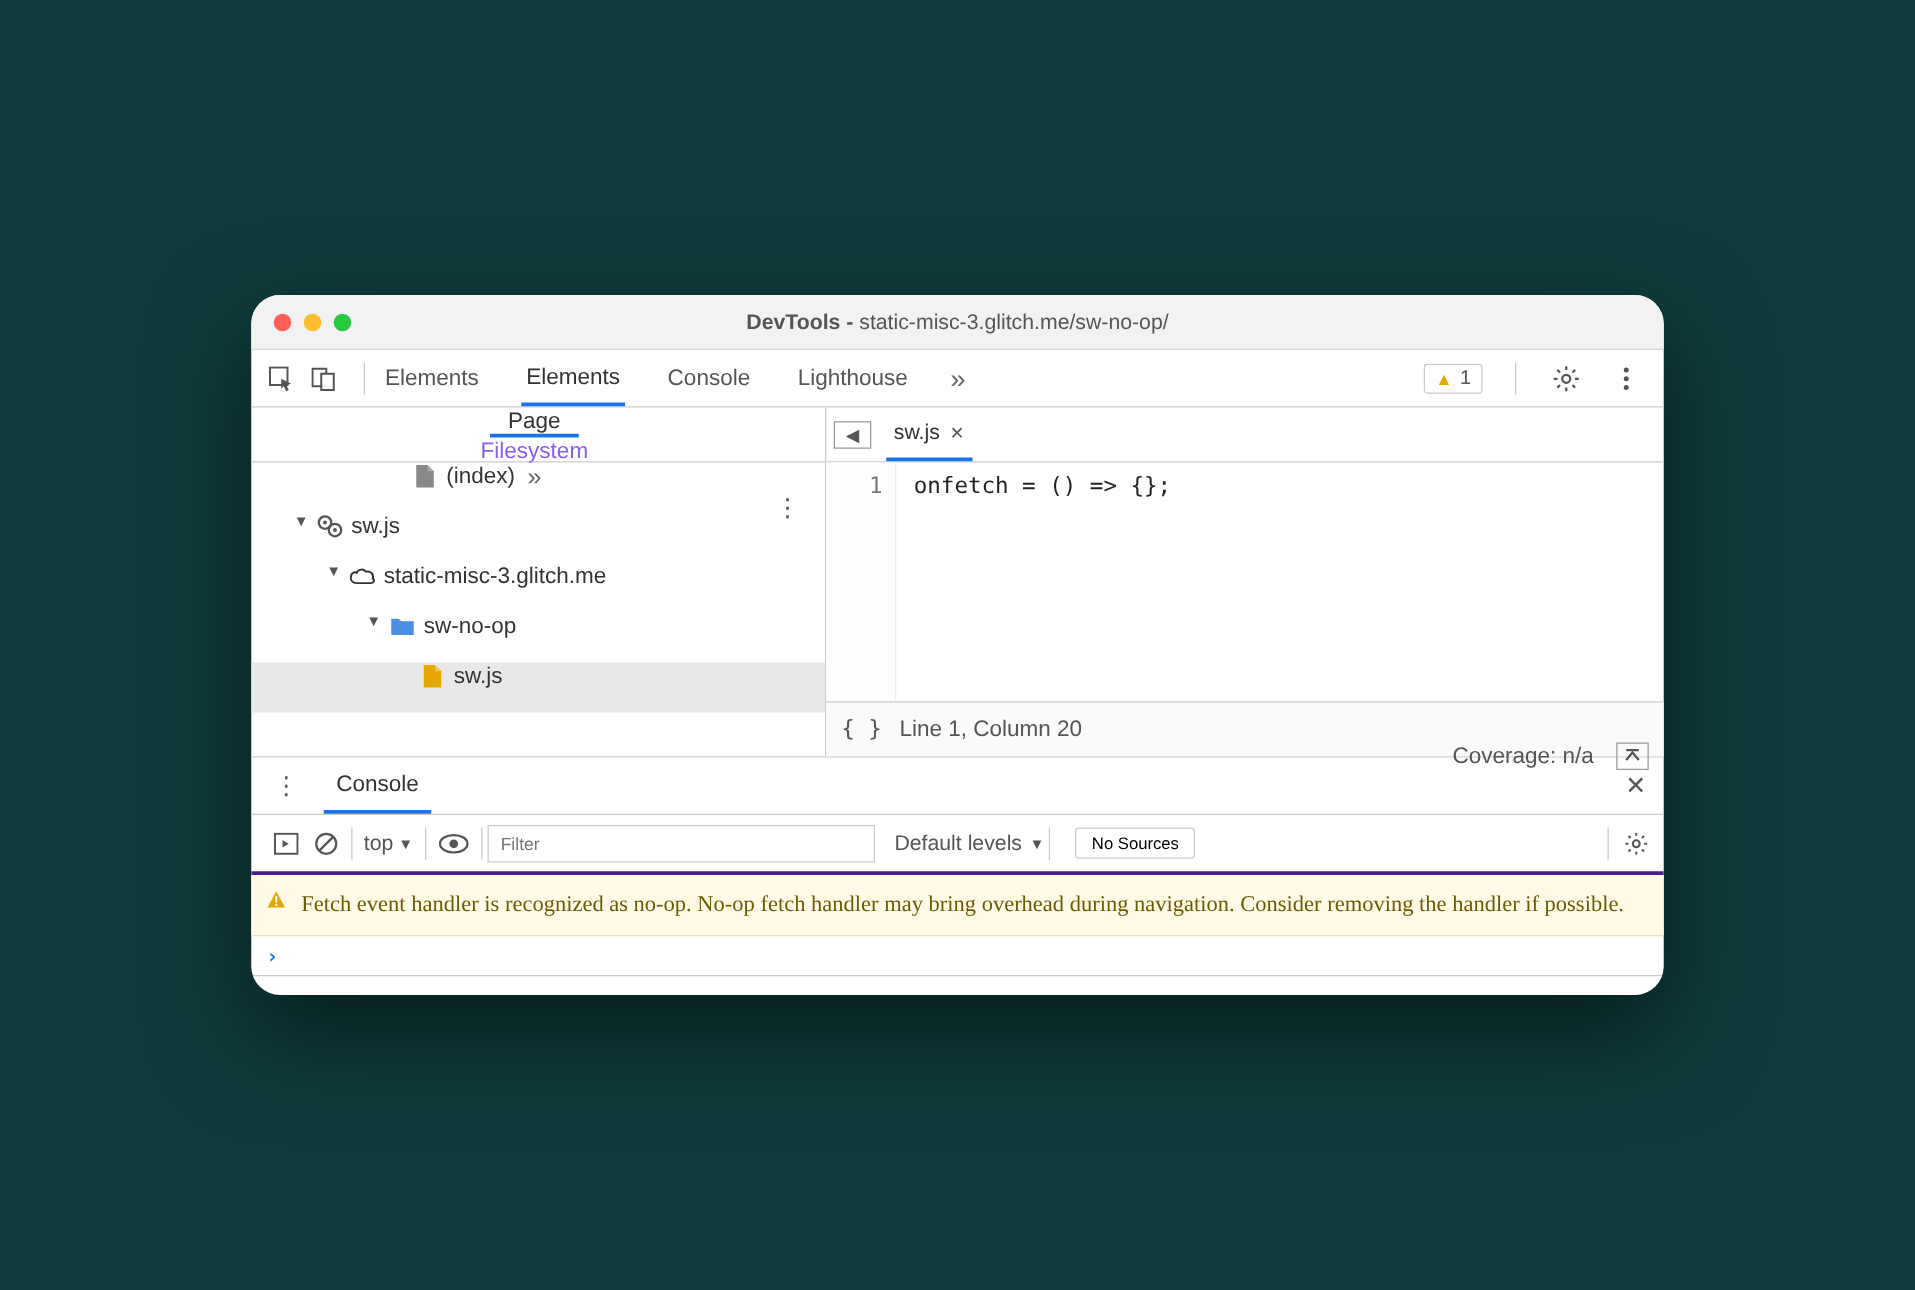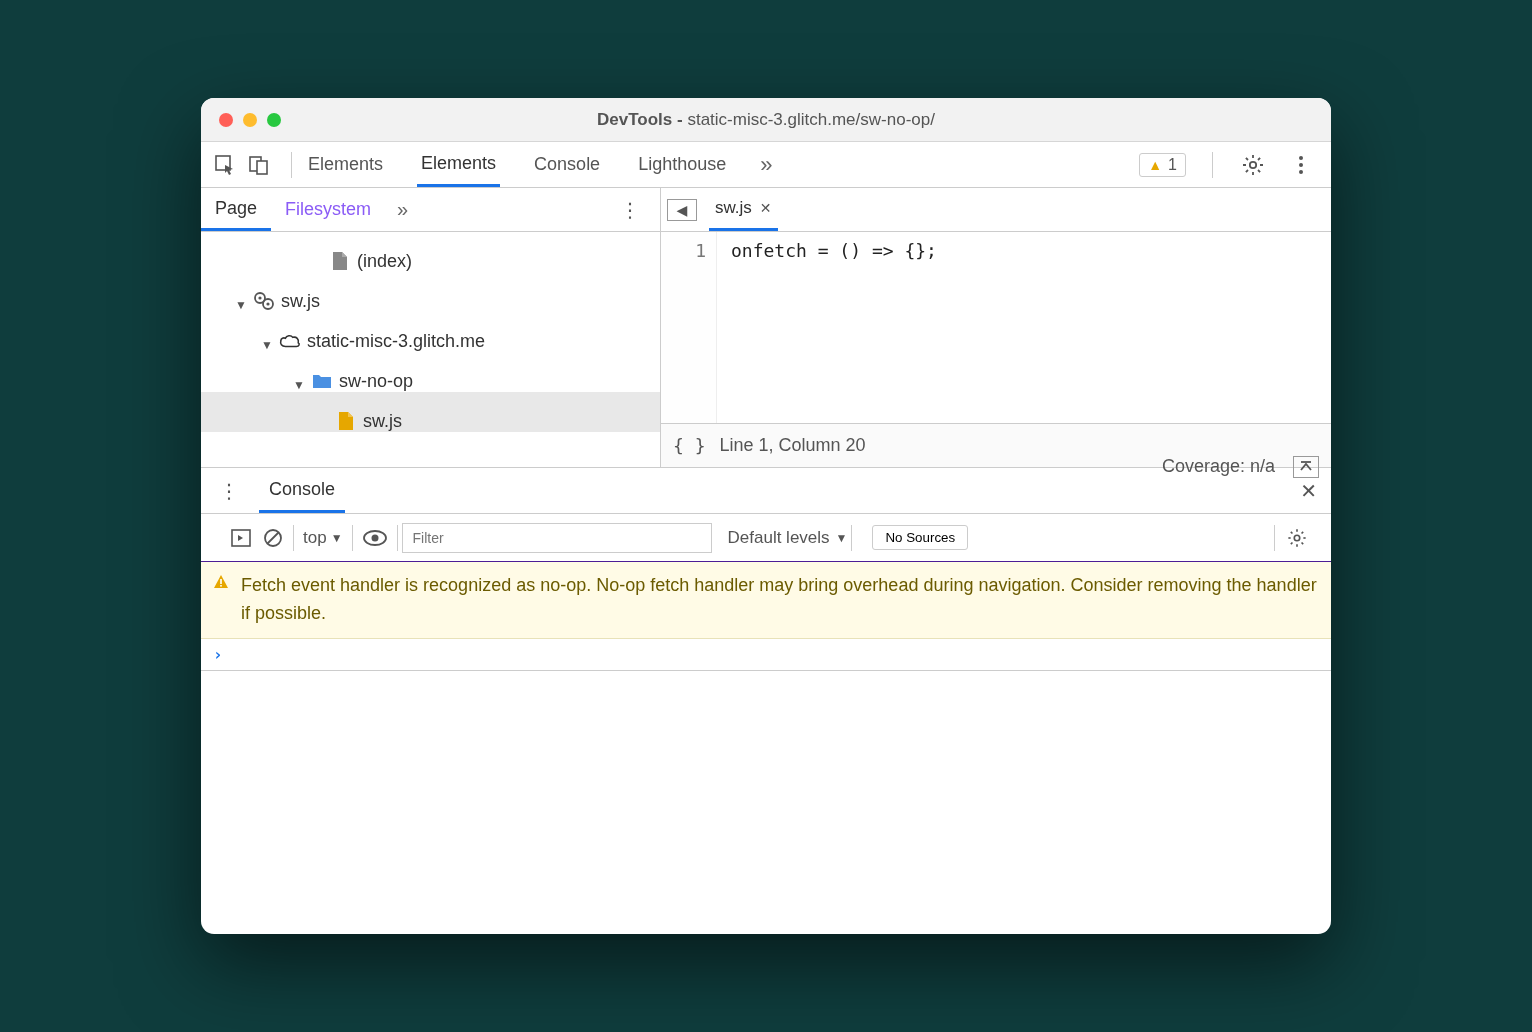--- a/index.html
+++ b/index.html
@@ -7,23 +7,23 @@
     background: #0f3d3d;
     width: 1532px;
     height: 1032px;
     font-family: -apple-system, BlinkMacSystemFont, "Helvetica Neue", Arial, sans-serif;
     display: flex;
     align-items: center;
     justify-content: center;
   }
   .window {
     width: 1130px;
-    height: 836px;
+    height: 560px;
     background: #fff;
-    border-radius: 13px;
+    border-radius: 23px;
     box-shadow: 0 30px 80px rgba(0,0,0,0.55);
     display: flex;
     flex-direction: column;
     overflow: hidden;
   }
   
   .titlebar {
     height: 44px;
     background: #f2f2f2;
     display: flex;
@@ -53,27 +53,27 @@
   .main-tabs { display:flex; gap:30px; height:100%; align-items:center; }
   .main-tab { padding: 0 4px; height:100%; display:flex; align-items:center; cursor:pointer; color:#555;text-align:right;}
   .main-tab.active { color:#333; border-bottom: 3px solid #1a73e8; font-weight:500;}
   .overflow-chev { margin-left: 30px; color:#666; font-size:22px; cursor:pointer;}
   .tb-right { margin-left:auto; display:flex; align-items:center; gap:14px;}
   .warn-badge { border:1px solid #ccc; border-radius:3px; padding:2px 8px; display:flex; align-items:center; gap:6px; font-size:16px; color:#555;}
   .warn-tri-sm { color:#e6a700; font-size:14px;}
   
   .middle { display:flex; height: 280px; border-bottom:1px solid #ccc;}
   .left-pane { width: 460px; border-right: 1px solid #ccc; display:flex; flex-direction:column;}
-  .sub-tab-row { height: 44px; display:flex; align-items:center; border-bottom:1px solid #ccc; padding:0 6px 0 0;}
+  .sub-tab-row { height: 44px; display:flex; align-items:center; border-bottom:1px solid #ccc; padding:0 6px 0 0;flex-direction:column;}
   .sub-tab { padding: 0 14px; height:100%; display:flex; align-items:center; font-size:18px; color:#8b5cf6; cursor:pointer;}
   .sub-tab.active { color:#333; border-bottom:3px solid #1a73e8;}
   .sub-overflow { color:#666; font-size:20px; padding:0 12px; cursor:pointer;}
   .kebab { margin-left:auto; padding:0 14px; cursor:pointer; color:#555; font-size:20px;}
   .tree { flex:1; overflow:auto; font-size:18px; color:#333;}
-  .tree-row { display:flex; align-items:flex-end; height:40px; gap:6px; cursor:pointer; padding-right:8px;}
+  .tree-row { display:flex; align-items:flex-start; height:40px; gap:6px; cursor:pointer; padding-right:8px;}
   .tree-row.selected { background:#e8e8e8;}
   .disclosure { width:12px; text-align:center; color:#555; font-size:12px;}
   .ic { width:22px; height:22px; display:flex; align-items:center; justify-content:center; font-size:18px;}
   .ic-file { color:#888;}
   .ic-gear { color:#666;}
   .ic-cloud { color:#555;}
   .ic-folder { color:#4a90e2;}
   .ic-jsfile { color:#e6a700;}
   
   .right-pane { flex:1; display:flex; flex-direction:column;}
@@ -86,29 +86,29 @@
   .code { padding:8px 0 0 14px; color:#222;}
   .status-bar { height:44px; border-top:1px solid #ccc; background:#fafafa; display:flex; align-items:center; padding:0 12px; font-size:18px; color:#555;}
   .braces { font-family: Menlo, monospace; margin-right:14px;}
   .sb-right { margin-left:auto; display:flex; align-items:center; gap:18px;margin-top:42px;}
   .collapse-up { border:1px solid #999; width:26px; height:22px; display:flex; align-items:center; justify-content:center; cursor:pointer;}
   
   .drawer { border-bottom:1px solid #ccc;}
   .drawer-hdr { height:46px; display:flex; align-items:center; padding:0 10px; border-bottom:1px solid #ccc;}
   .drawer-tab { height:100%; display:flex; align-items:center; padding:0 10px; font-size:18px; color:#333; border-bottom:3px solid #1a73e8; margin-left:12px;}
   .drawer-close { margin-left:auto; font-size:20px; color:#555; cursor:pointer; padding:0 4px;}
-  .console-toolbar { height:48px; display:flex; align-items:center; padding:0 24px; border-bottom:1px solid #4c1d95; gap:0; font-size:17px; color:#555;}
+  .console-toolbar { height:48px; display:flex; align-items:center; padding:0 12px; border-bottom:3px solid #4c1d95; gap:0; font-size:17px; color:#555;}
   .ct-item { display:flex; align-items:center; gap:6px; padding:0 6px; cursor:pointer;}
   .ct-div { width:1px; height:26px; background:#ccc; margin:0 4px;}
   .ctx-sel { border:1px solid transparent; padding:2px 4px; display:flex; align-items:center; gap:4px;}
   .filter-input { border:1px solid #ccc; height:30px; width:310px; padding:0 10px; font-size:14px; color:#333;}
   .levels { display:flex; align-items:center; gap:6px; margin-left:16px;}
   .no-issues-btn { border:1px solid #ccc; background:#fff; padding:4px 12px; border-radius:3px; margin-left:16px; cursor:pointer;}
   .ct-gear { margin-left:auto; cursor:pointer; font-size:20px; color:#555; padding-left:12px; border-left:1px solid #ccc; height:26px; display:flex; align-items:center;}
-  .warn-msg { background:#fffbe6; padding:10px 8px 10px 40px; border-bottom:1px solid #e8e2b8; font-family: Liberation Sans, sans-serif; font-size:18px; color:#6b5b00; line-height:1.55; position:relative;}
+  .warn-msg { background:#fffbe6; padding:10px 8px 10px 40px; border-bottom:1px solid #e8e2b8; font-family: Liberation Serif, serif; font-size:18px; color:#6b5b00; line-height:1.55; position:relative;}
   .warn-msg .wtri { position:absolute; left:12px; top:12px; color:#e6a700;}
   .prompt-row { padding:6px 12px; display:flex; align-items:center; font-family: Menlo, monospace;}
   .prompt-caret { color:#1a73e8; font-weight:bold;}
   svg { display:block; }
 </style>
 </head>
 <body>
 
 <div class="window">
 

